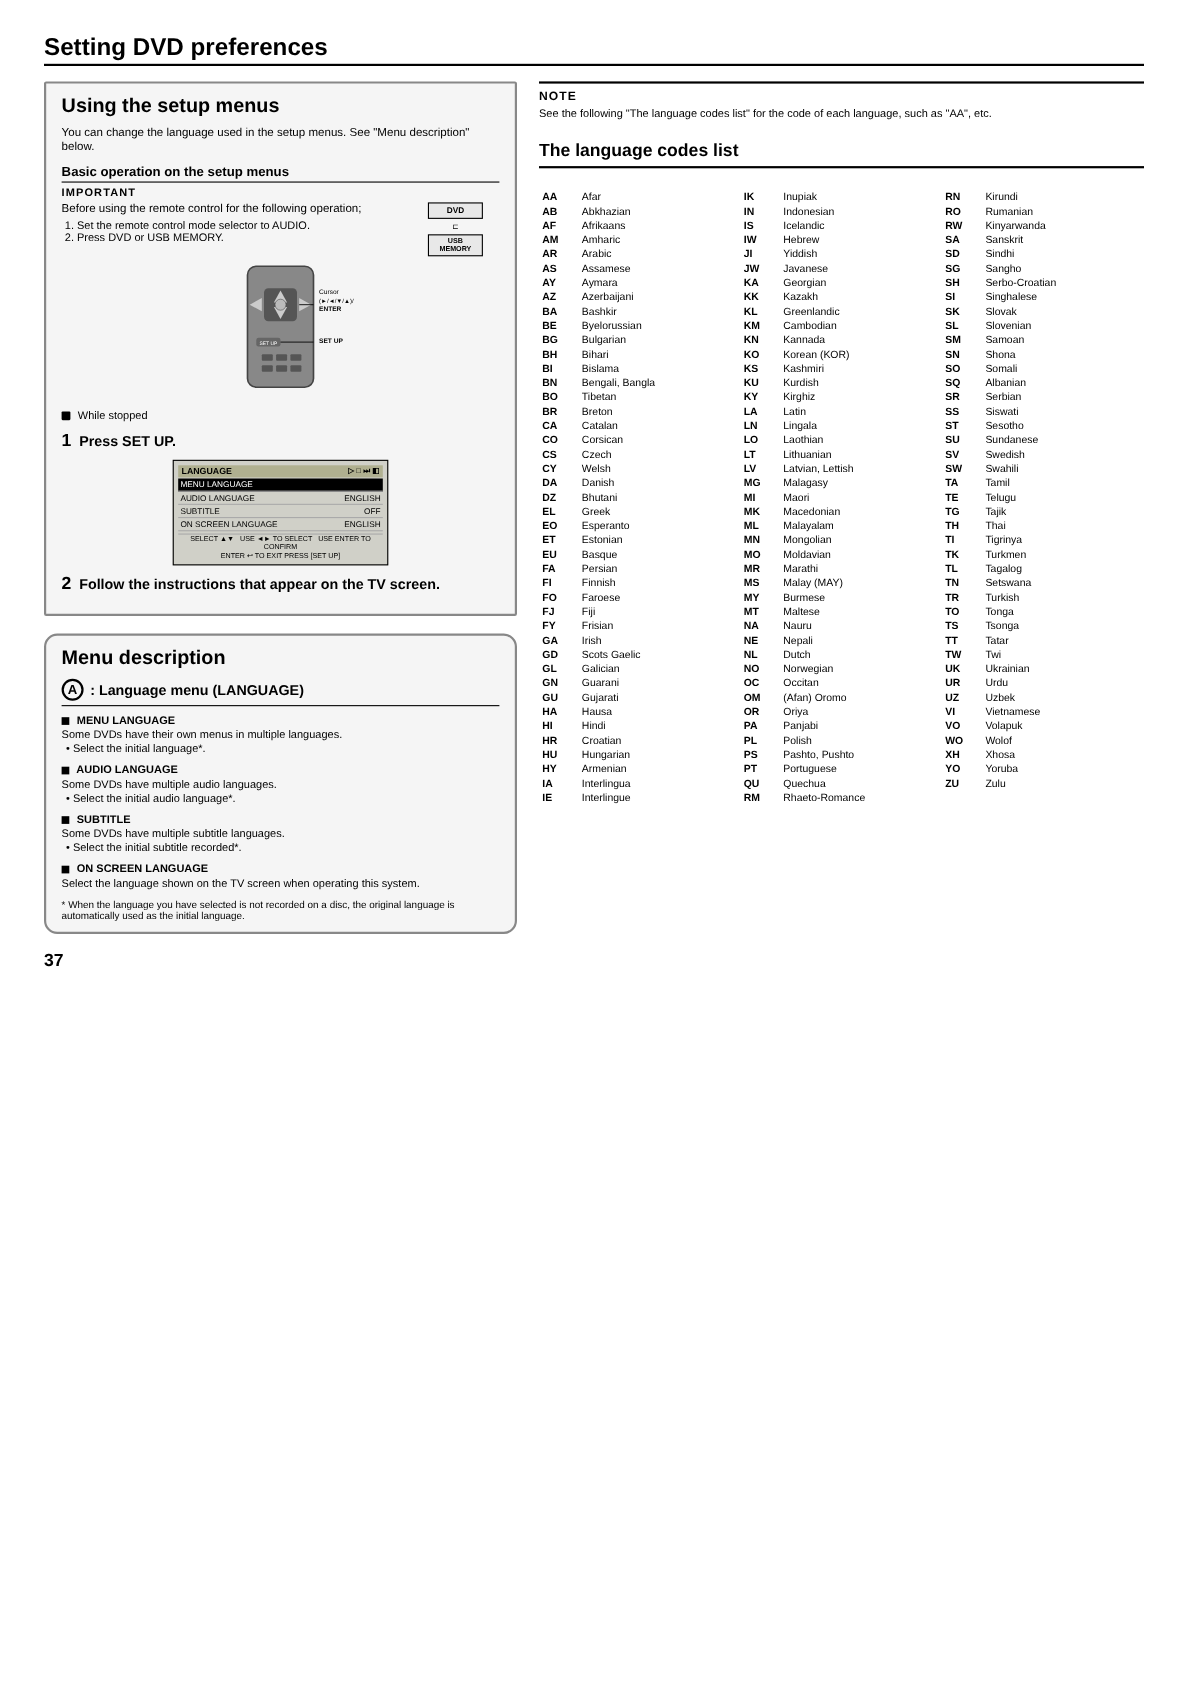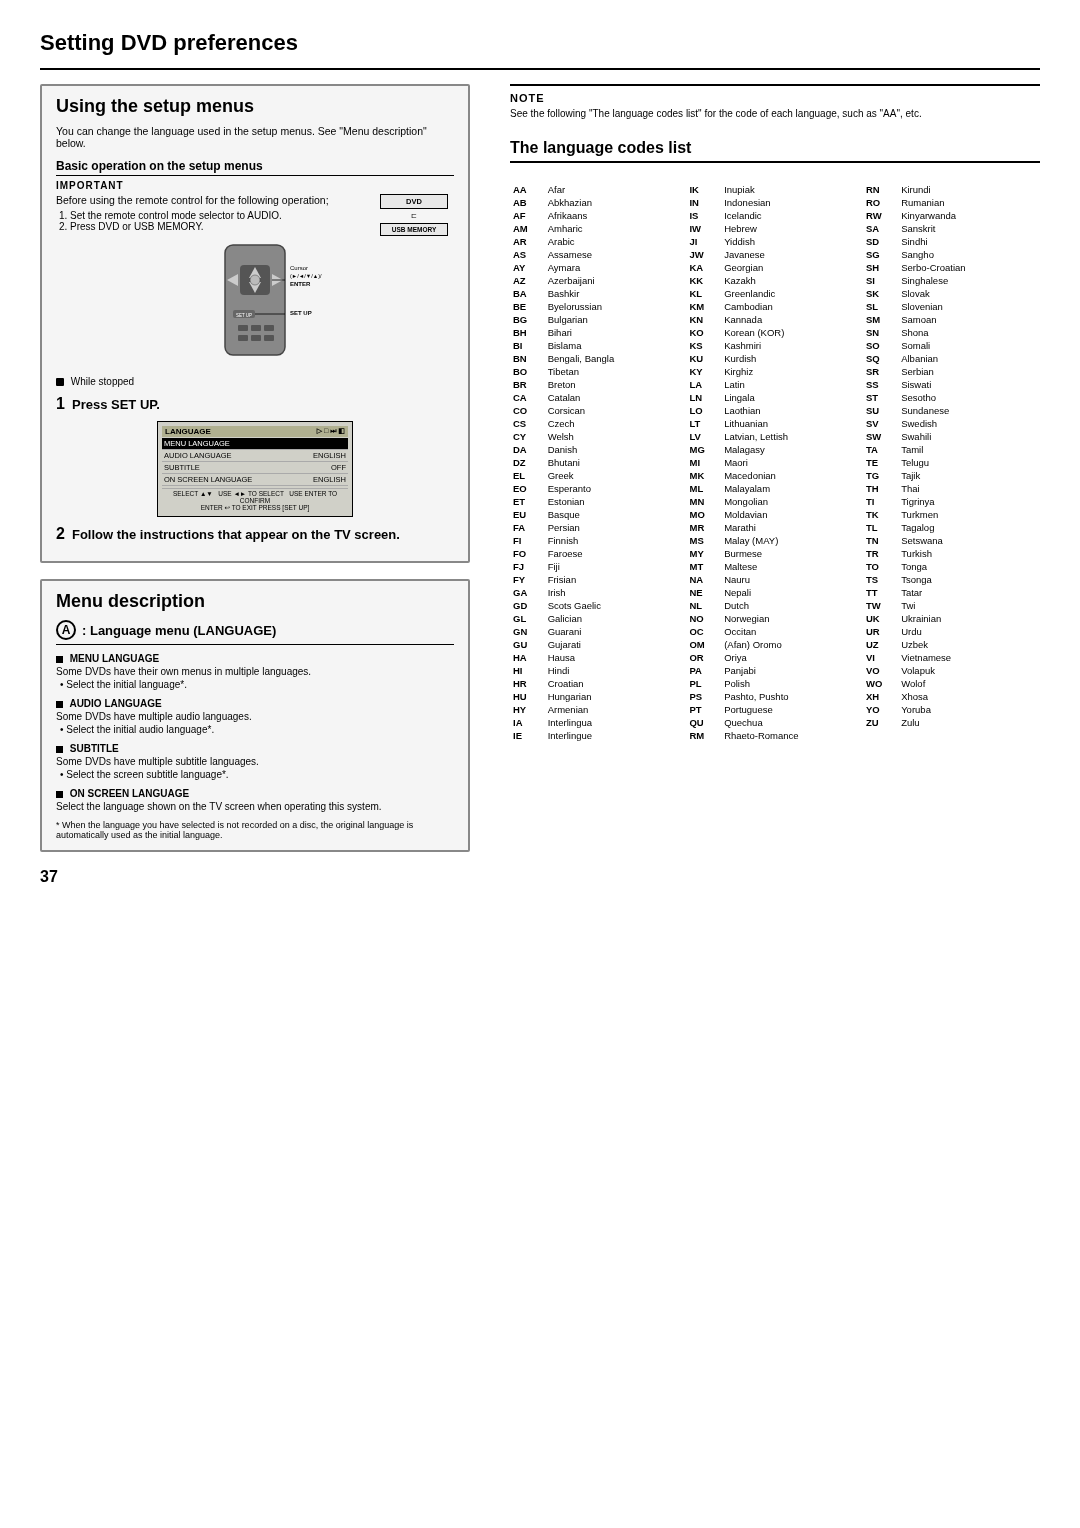--- a/index.html
+++ b/index.html
@@ -9,26 +9,26 @@
       background: #fff;
       color: #000;
       width: 1080px;
       min-height: 1528px;
       padding: 30px 40px;
     }
     .page-title {
       font-size: 22px;
       font-weight: bold;
       border-bottom: 2px solid #000;
-      padding-bottom: 12px;
+      padding-bottom: 2px;
       margin-bottom: 14px;
     }
     .two-col {
       display: flex;
-      gap: 40px;
+      gap: 20px;
     }
     .left-col {
       width: 430px;
       flex-shrink: 0;
     }
     .right-col {
       flex: 1;
     }
     .section-box {
       border: 2px solid #888;
@@ -81,21 +81,21 @@
       font-size: 8px;
       gap: 2px;
     }
     .remote-box {
       border: 1px solid #000;
       background: #e8e8e8;
       padding: 2px 4px;
       font-size: 7.5px;
       font-weight: bold;
       text-align: center;
-      width: 68px;
+      width: 50px;
     }
     .step-num {
       font-size: 16px;
       font-weight: bold;
       display: inline;
     }
     .step-text {
       font-size: 13px;
       font-weight: bold;
       display: inline;
@@ -127,21 +127,21 @@
     .lcd-footer {
       font-size: 6.5px;
       text-align: center;
       margin-top: 2px;
       border-top: 1px solid #aaa;
       padding-top: 1px;
     }
     
     .menu-desc-box {
       border: 2px solid #888;
-      border-radius: 2px;
+      border-radius: 12px;
       background: #f5f5f5;
       padding: 10px 14px;
     }
     .menu-desc-title {
       font-size: 18px;
       font-weight: bold;
       margin-bottom: 8px;
     }
     .language-menu-title {
       font-size: 13px;
@@ -373,21 +373,21 @@
         <span>AUDIO LANGUAGE</span>
       </div>
       <p class="body-text">Some DVDs have multiple audio languages.</p>
       <p class="bullet-item">Select the initial audio language*.</p>
 
       <div class="subsub-title">
         <span class="square-bullet"></span>
         <span>SUBTITLE</span>
       </div>
       <p class="body-text">Some DVDs have multiple subtitle languages.</p>
-      <p class="bullet-item">Select the screen subtitle language*.</p>
+      <p class="bullet-item">Select the initial subtitle recorded*.</p>
 
       <div class="subsub-title">
         <span class="square-bullet"></span>
         <span>ON SCREEN LANGUAGE</span>
       </div>
       <p class="body-text">Select the language shown on the TV screen when operating this system.</p>
 
       <p class="footnote">* When the language you have selected is not recorded on a disc, the original language is automatically used as the initial language.</p>
     </div>
 

